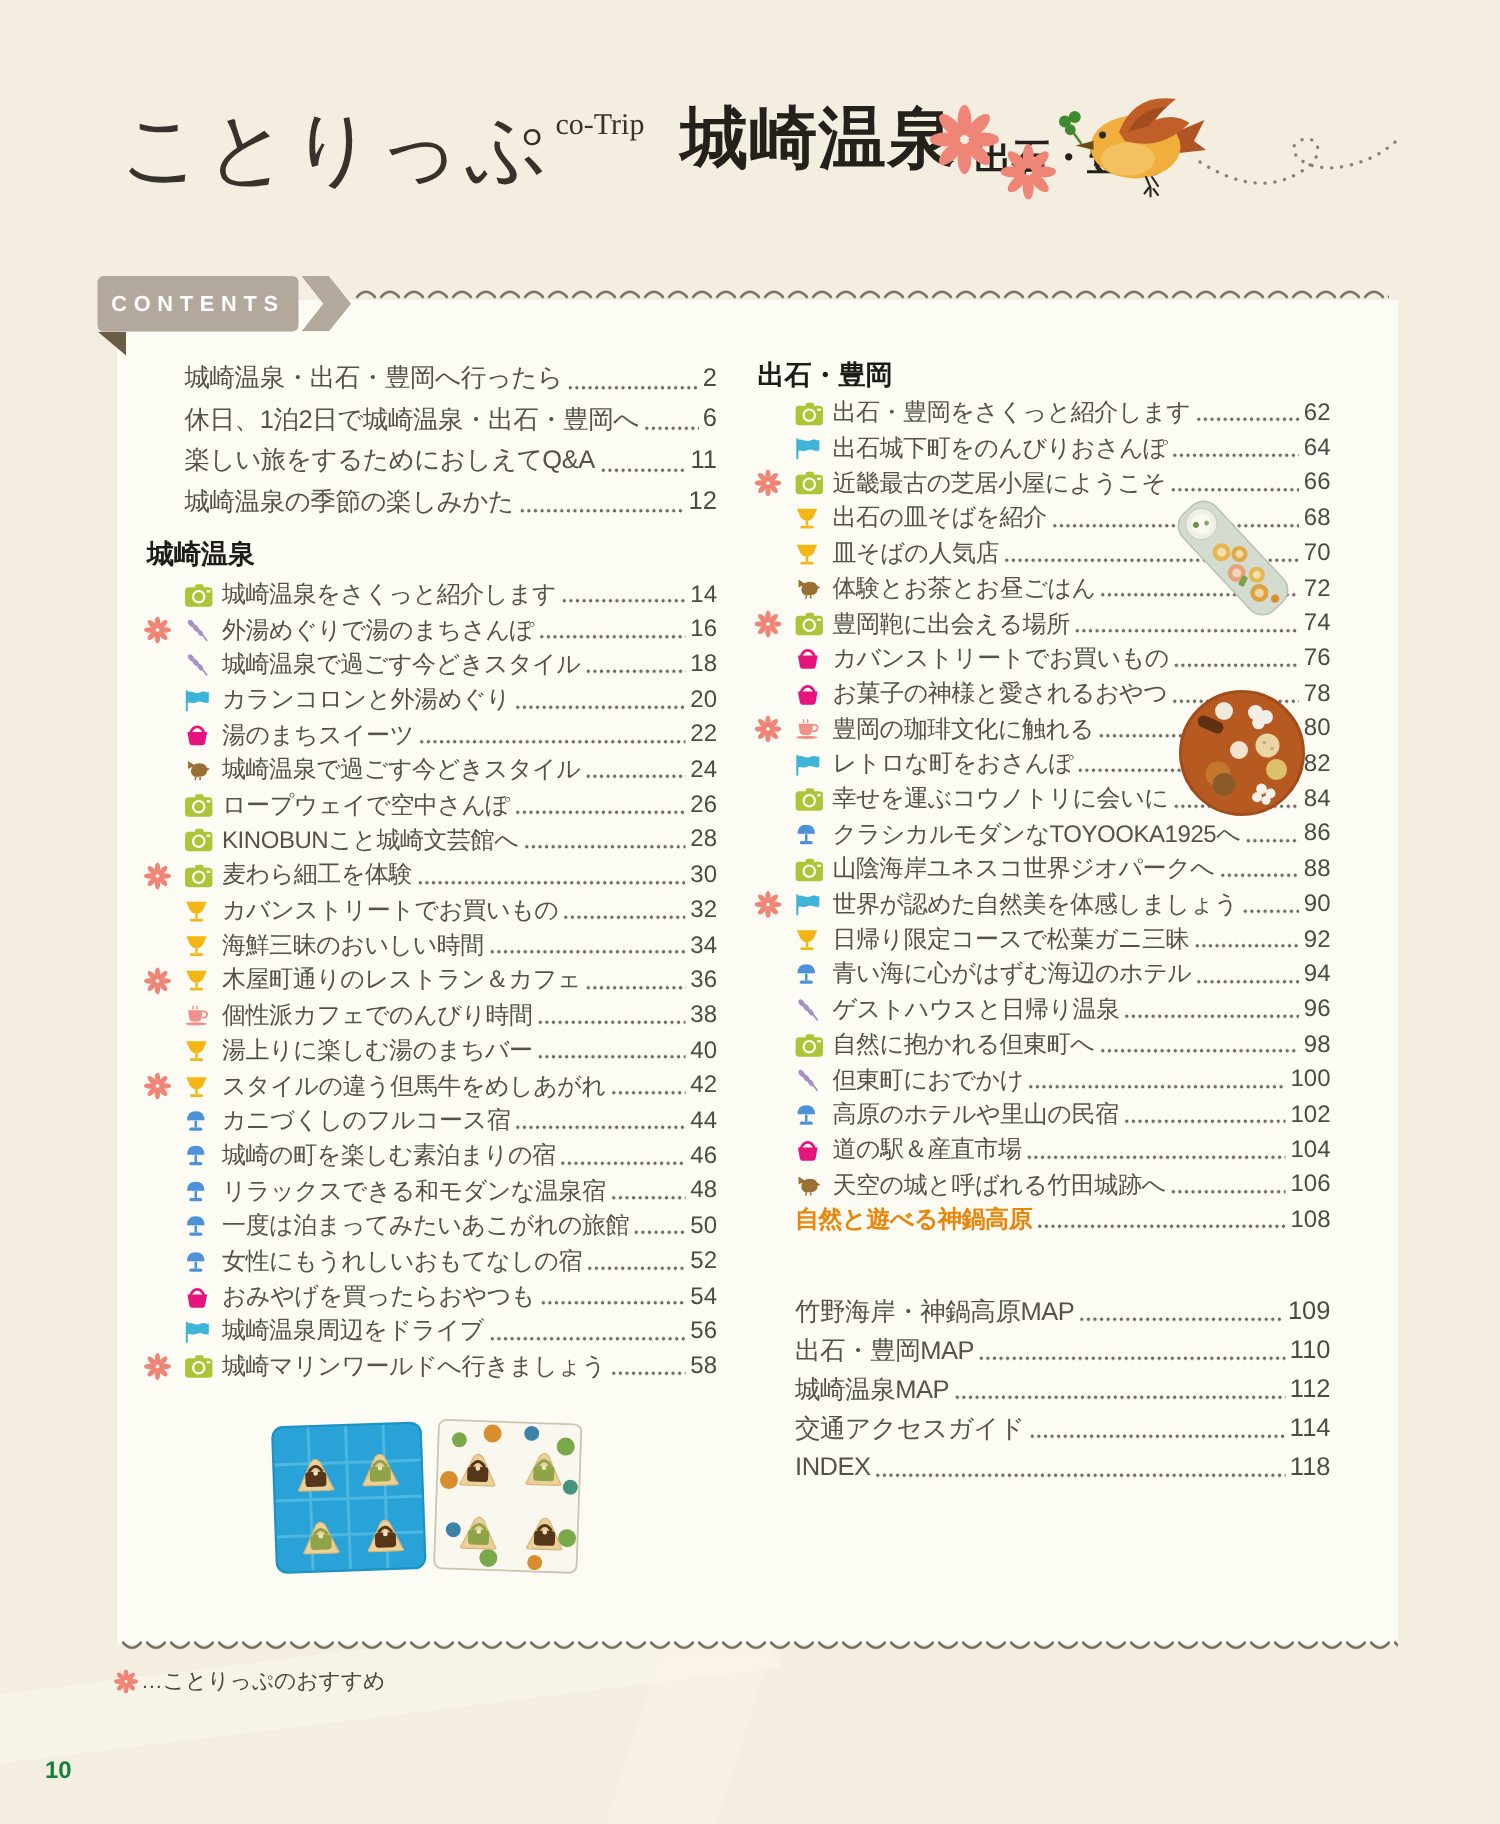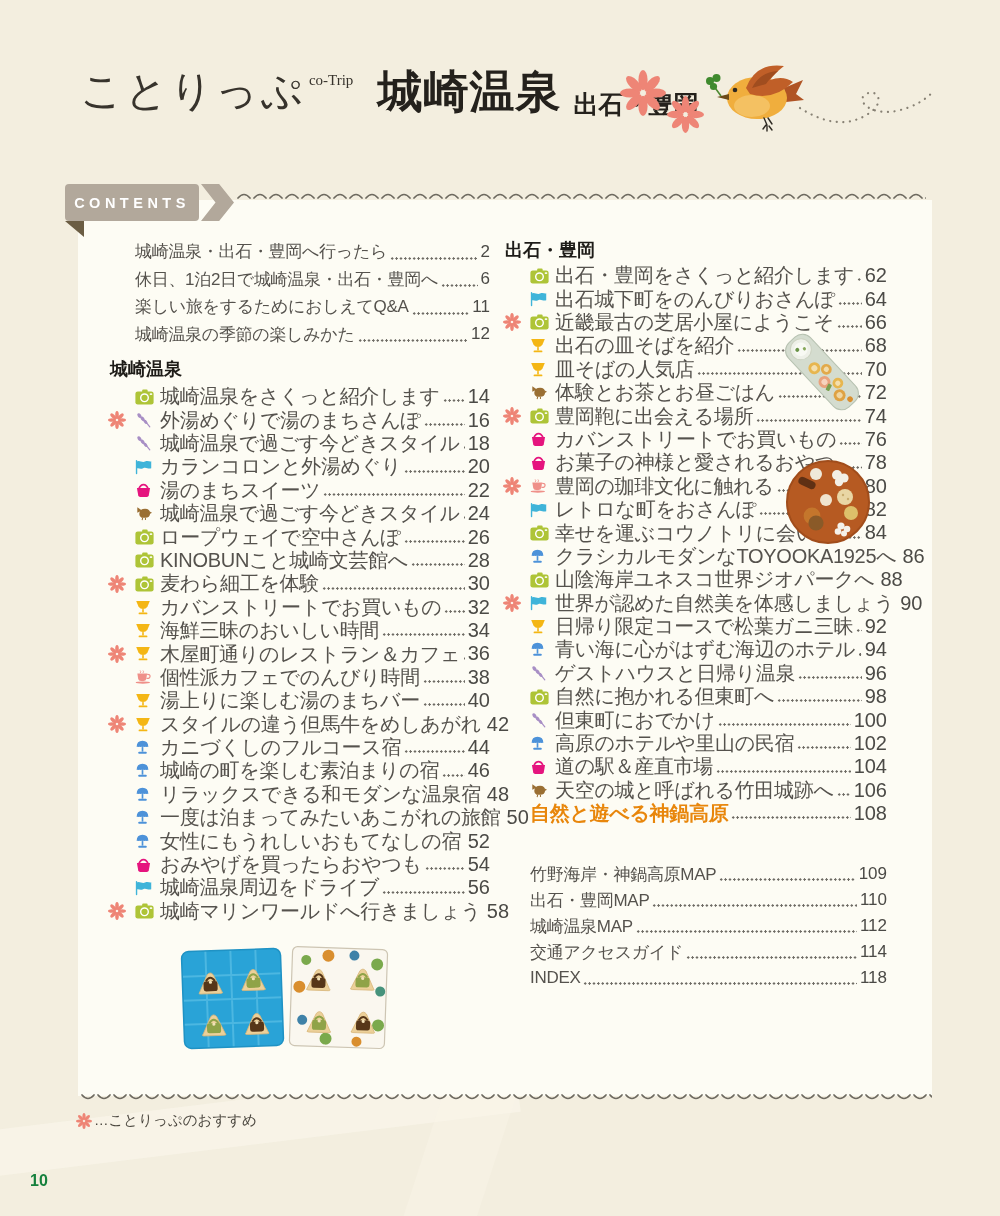--- a/index.html
+++ b/index.html
@@ -5,22 +5,22 @@
   html,body{margin:0;padding:0;}
   .page{position:relative;width:1000px;height:1216px;background:#f3eedf;overflow:hidden;
         font-family:"Liberation Sans",sans-serif;}
   .paper-streak{position:absolute;left:-40px;top:1100px;width:560px;height:46px;background:#fbf8ec;
         opacity:.55;transform:rotate(-7deg);}
   .paper-streak2{position:absolute;left:430px;top:1040px;width:70px;height:200px;background:#faf6e9;
         opacity:.4;transform:rotate(18deg);}
 
   
   .hdr{position:absolute;left:80px;top:64px;display:flex;align-items:flex-start;white-space:nowrap;}
-  .logo-script{font-family:"DejaVu Serif",serif;font-size:42px;color:#37332c;letter-spacing:2px;line-height:1.3;}
-  .logo-roman{font-family:"Liberation Serif",serif;font-size:15px;color:#37332c;margin:8px 0 0 4px;}
+  .logo-script{font-family:"DejaVu Serif",serif;font-size:54px;color:#37332c;letter-spacing:2px;line-height:1.3;}
+  .logo-roman{font-family:"Liberation Serif",serif;font-size:20px;color:#37332c;margin:8px 0 0 4px;}
   .hdr-title{font-size:45px;font-weight:900;color:#24211c;margin:2px 0 0 24px;letter-spacing:1px;line-height:1.15;}
   .hdr-sub{font-size:25px;font-weight:900;color:#24211c;margin:24px 0 0 12px;}
   .hdr-flower1{position:absolute;left:620px;top:70px;}
   .hdr-flower2{position:absolute;left:667px;top:96px;}
   .hdr-bird{position:absolute;left:700px;top:56px;}
 
   
   .banner-main{position:absolute;left:65px;top:184px;width:134px;height:37px;background:#b2a89b;
         border-radius:4px;color:#fff;font-weight:bold;font-size:14.5px;letter-spacing:4.5px;
         display:flex;align-items:center;justify-content:center;z-index:5;}
@@ -30,25 +30,25 @@
         clip-path:polygon(0 0,100% 0,100% 100%);}
 
   
   .panel{position:absolute;left:78px;top:200px;width:854px;height:896px;background:#fdfcf4;z-index:1;}
   .stitch{position:absolute;z-index:3;}
   .stitch-top{left:236px;top:190px;}
   .stitch-bottom{left:80px;top:1092px;}
 
   
   .col{position:absolute;z-index:2;}
-  .col-left{left:98px;top:238px;width:380px;margin-left:12px;}
+  .col-left{left:98px;top:238px;width:380px;}
   .col-right{left:505px;top:238px;width:382px;}
   .toc-row{display:flex;align-items:center;position:relative;padding-left:25px;}
   .intro-list .toc-row{height:27.5px;font-size:17px;}
-  .items-list .toc-row{height:23.4px;font-size:20px;}
+  .items-list .toc-row{height:23.4px;font-size:16px;}
   .map-list .toc-row{height:26px;font-size:17px;}
   .intro-list{margin-bottom:9px;}
   .sec-title{font-size:18px;font-weight:bold;color:#1e1c18;height:24px;line-height:24px;margin-bottom:4px;}
   .col-right .sec-title{margin-bottom:2px;}
   .map-list{margin-top:36px;}
   .star{position:absolute;left:-2px;top:50%;transform:translateY(-50%);display:flex;}
   .icon{width:25px;display:inline-flex;align-items:center;flex:none;}
   .label{color:#55524d;white-space:nowrap;letter-spacing:-0.3px;}
   .toc-row.highlight .label{color:#e8860b;font-weight:bold;}
   .leader{flex:1;height:3px;margin:0 3px;align-self:flex-end;margin-bottom:6px;

